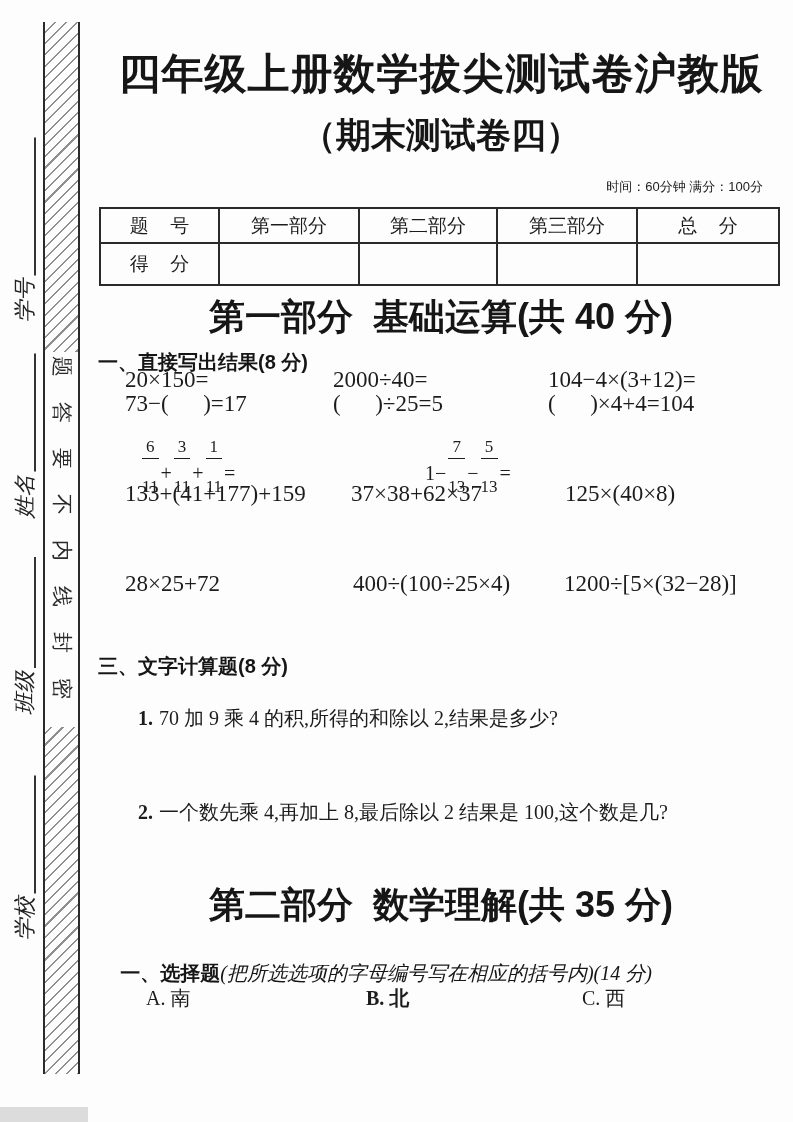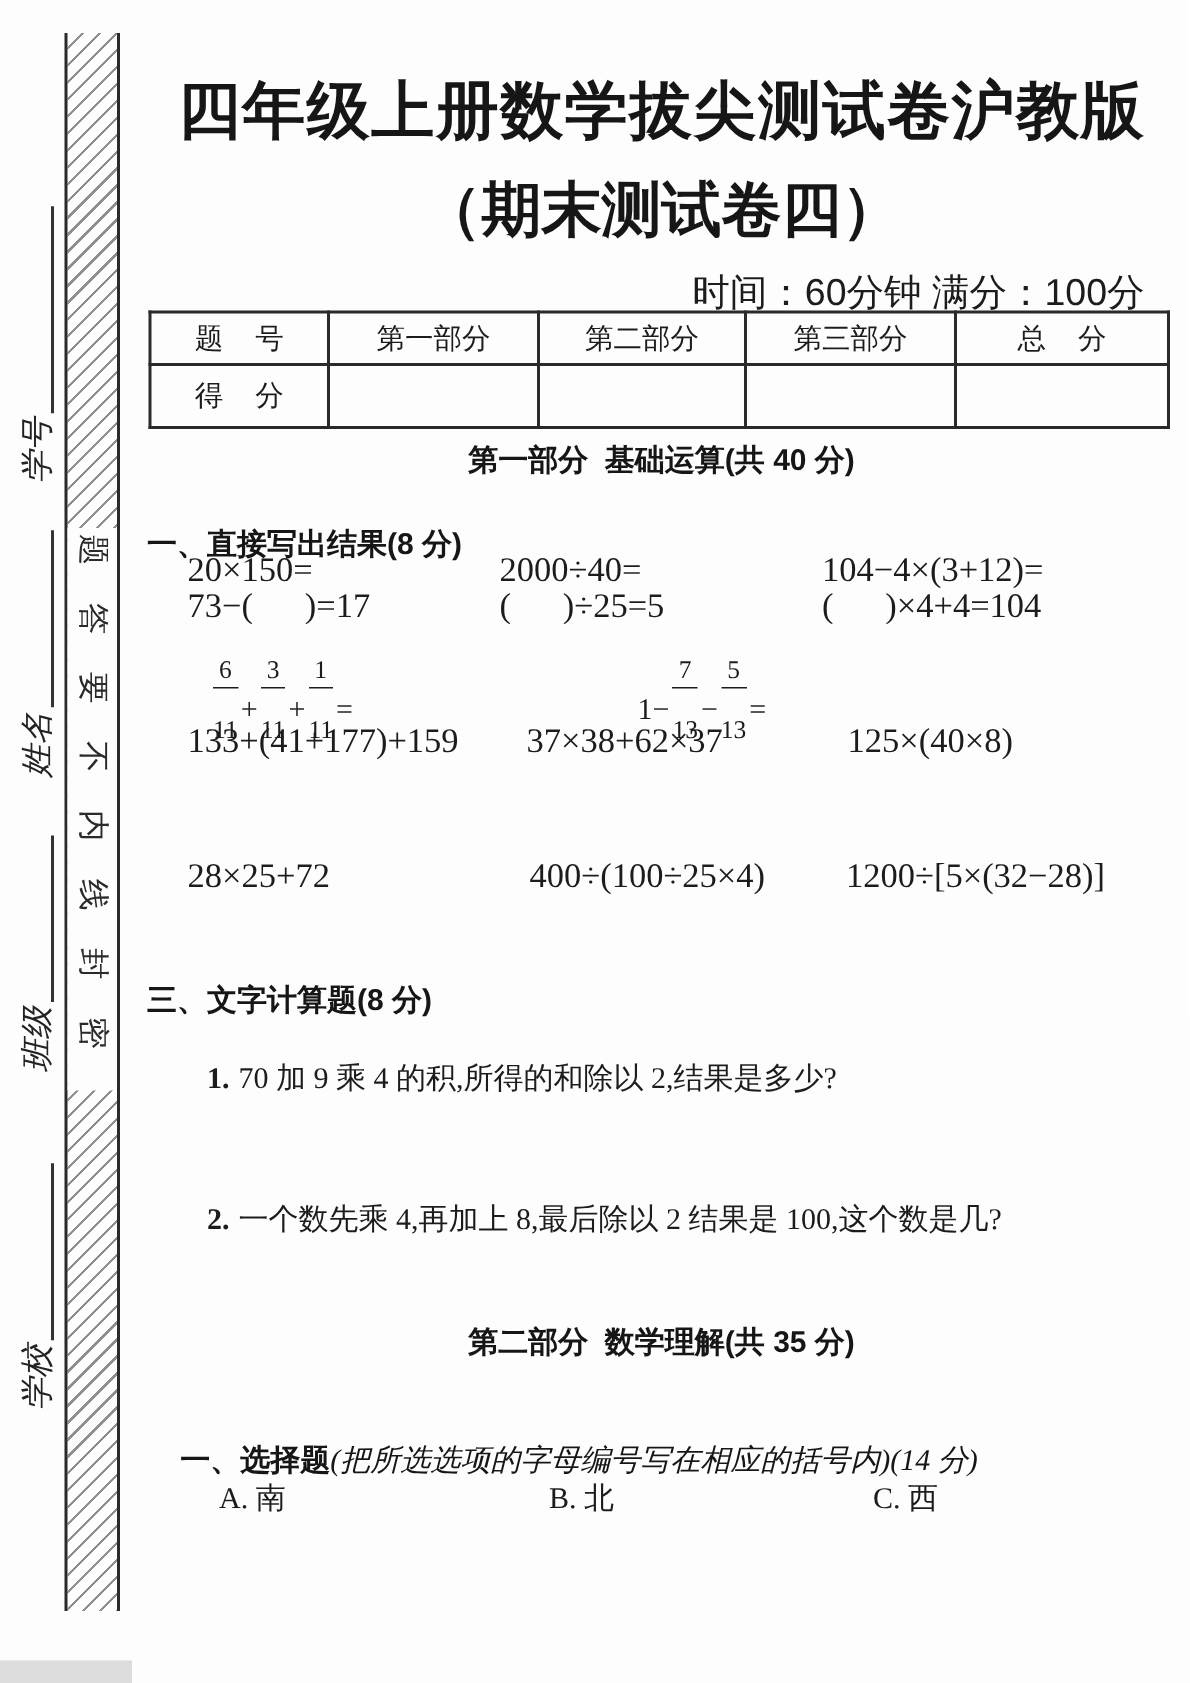--- a/index.html
+++ b/index.html
@@ -29,39 +29,39 @@
   .side-label .blank{flex:1;border-bottom:2px solid #333;height:0;margin:0 0 4px 3px;}
   .scan-shadow{position:absolute;left:0;top:1107px;width:88px;height:15px;background:#dcdcdc;}
   
   .title{
     position:absolute;left:95px;top:46px;width:692px;margin:0;text-align:center;
     font-size:42px;font-weight:700;letter-spacing:1px;
     font-family:"Liberation Sans","DejaVu Sans",sans-serif;color:#161616;
   }
   .subtitle{
     position:absolute;left:95px;top:112px;width:692px;margin:0;text-align:center;
-    font-size:40px;font-weight:700;font-family:"Liberation Sans","DejaVu Sans",sans-serif;color:#161616;
+    font-size:35px;font-weight:700;font-family:"Liberation Sans","DejaVu Sans",sans-serif;color:#161616;
   }
   .info{
-    position:absolute;left:95px;top:178px;width:668px;text-align:right;font-size:25px;
+    position:absolute;left:95px;top:178px;width:668px;text-align:right;font-size:13px;
     font-family:"Liberation Sans","DejaVu Sans",sans-serif;color:#1c1c1c;
   }
   
   .score-table{position:absolute;left:99px;top:207px;border-collapse:collapse;}
   .score-table td{
     border:2px solid #2a2a2a;text-align:center;font-size:19px;
     font-family:"Liberation Sans","DejaVu Sans",sans-serif;color:#1c1c1c;margin-top:38px;
   }
   .score-table tr.r0 td{height:31px;}
   .score-table tr.r1 td{height:38px;}
   .c0{width:115px;} .c1{width:136px;} .c2{width:134px;} .c3{width:136px;} .c4{width:138px;}
   .spaced{word-spacing:16px;}
   
   .part-heading{
-    position:absolute;left:95px;width:692px;margin:0;text-align:center;font-size:20px;font-weight:700;
+    position:absolute;left:95px;width:692px;margin:0;text-align:center;font-size:36px;font-weight:700;
     font-family:"Liberation Sans","DejaVu Sans",sans-serif;white-space:pre;color:#161616;
   }
   .sec-title{
     position:absolute;left:98px;font-size:20px;font-weight:700;white-space:pre;
     font-family:"Liberation Sans","DejaVu Sans",sans-serif;color:#161616;
   }
   .sec-title .note{font-weight:400;font-style:italic;font-family:"Liberation Serif","DejaVu Serif",serif;}
   .eq{position:absolute;font-size:23px;white-space:pre;font-family:"Liberation Serif","DejaVu Serif",serif;}
   .qline{position:absolute;font-size:20px;white-space:pre;font-family:"Liberation Serif","DejaVu Serif",serif;}
   .qline .qnum{font-weight:700;margin-right:6px;}
@@ -155,16 +155,16 @@
   <div class="qline" style="left:118px;top:776px;">
     <span class="qnum">2.</span><span>一个数先乘 4,再加上 8,最后除以 2 结果是 100,这个数是几?</span>
   </div>
 
   <h3 class="part-heading" style="top:881px;">第二部分  数学理解(共 35 分)</h3>
 
   <div class="sec-title" style="top:937px;">
     <span>一、选择题</span><span class="note">(把所选选项的字母编号写在相应的括号内)(14 分)</span>
   </div>
   <span class="opt" style="left:146px;top:985px;">A. 南</span>
-  <span class="opt" style="left:366px;top:985px;">B. 北</span>
+  <span class="opt" style="left:366px;top:985px;font-weight:bold;">B. 北</span>
   <span class="opt" style="left:582px;top:985px;">C. 西</span>
 
 </div>
 
 </body></html>

